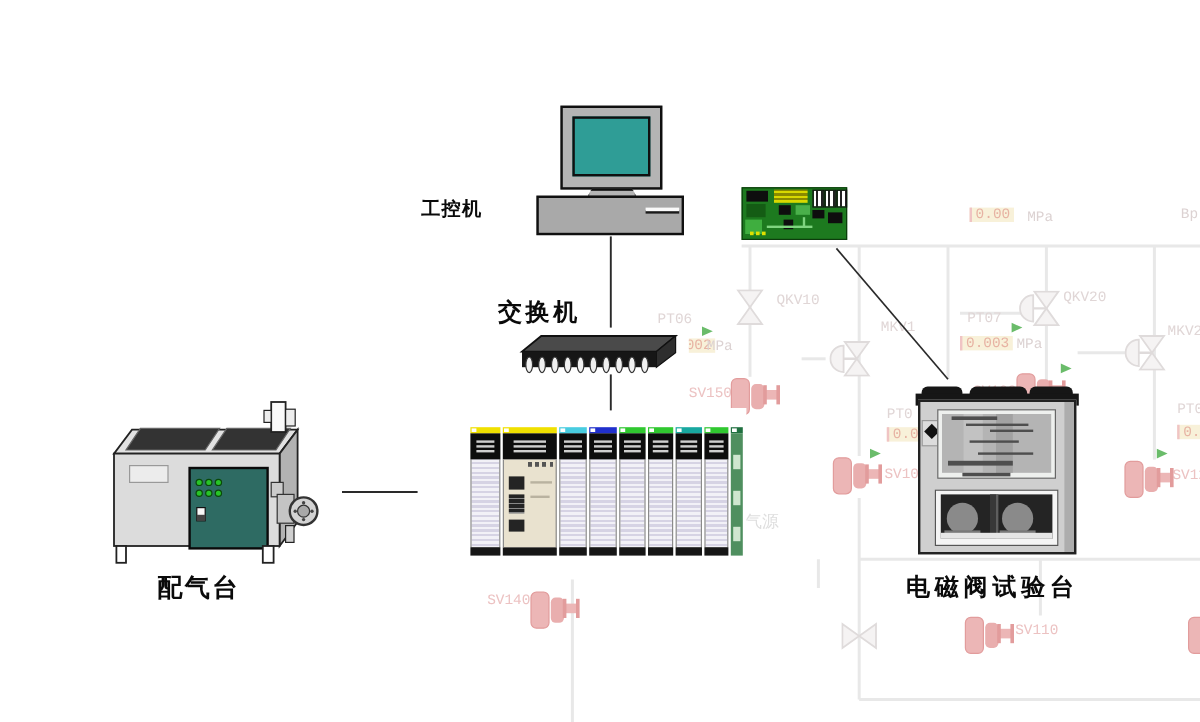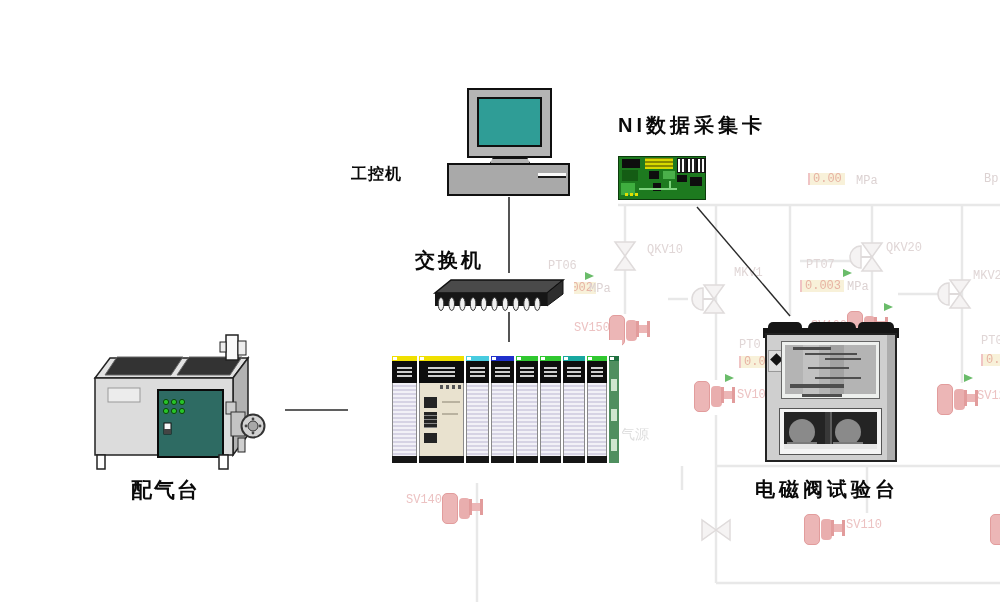--- a/index.html
+++ b/index.html
@@ -445,18 +445,17 @@
   </div>
 
   <svg class="conn" width="1000" height="602">
     <line x1="509" y1="197" x2="509" y2="273" stroke="#2a2a2a" stroke-width="1.6"></line>
     <line x1="509" y1="312" x2="509" y2="342" stroke="#2a2a2a" stroke-width="1.6"></line>
     <line x1="285" y1="410" x2="348" y2="410" stroke="#2a2a2a" stroke-width="1.6"></line>
     <line x1="697" y1="207" x2="790" y2="316" stroke="#2a2a2a" stroke-width="1.4"></line>
   </svg>
 
   <div class="dlabel lb-computer">工控机</div>
-  <div class="dlabel lb-ni">NI数据采集卡</div>
   <div class="dlabel lb-switch">交换机</div>
   <div class="dlabel lb-gas">配气台</div>
   <div class="dlabel lb-bench">电磁阀试验台</div>
 
 </div>
 
 </body></html>

